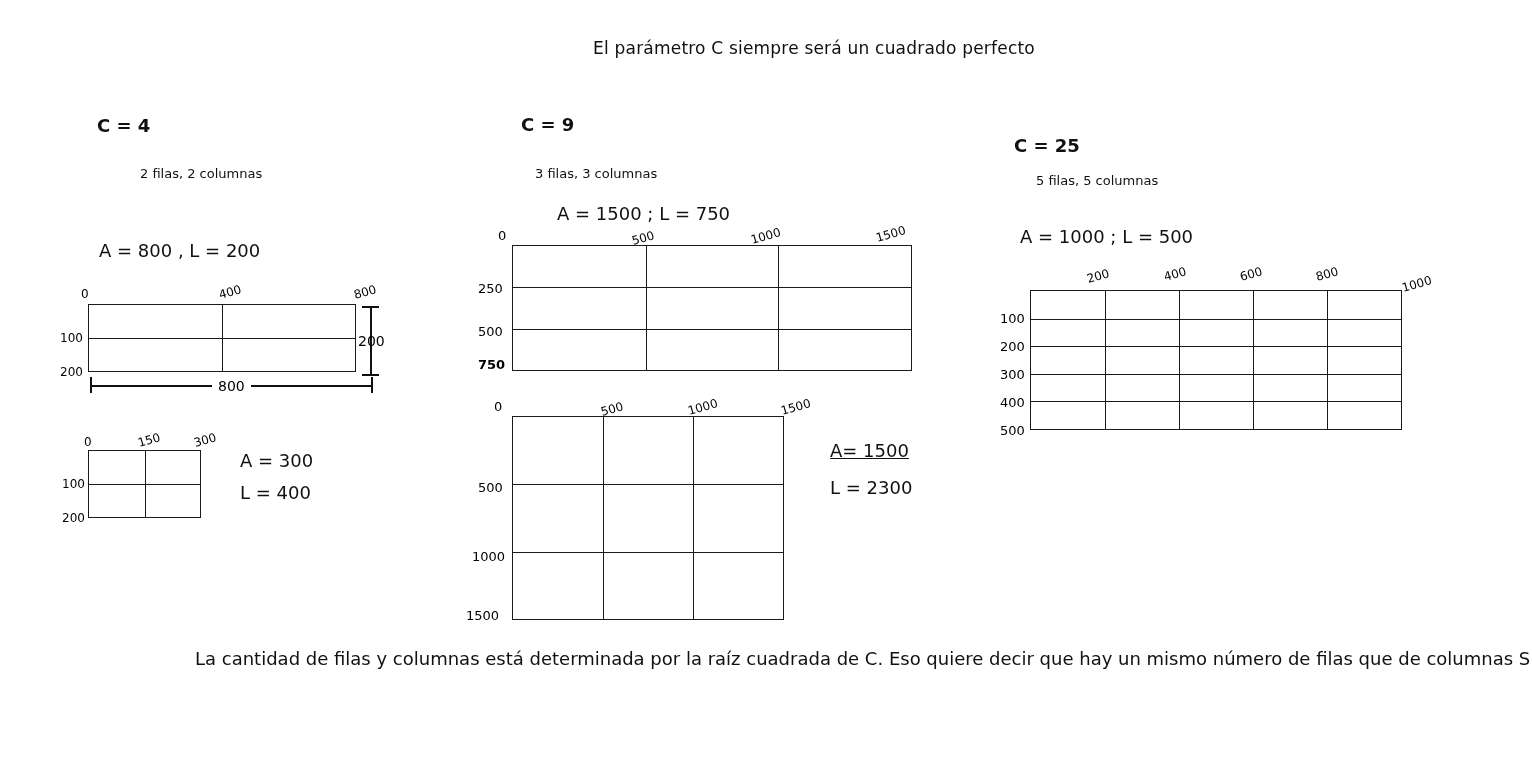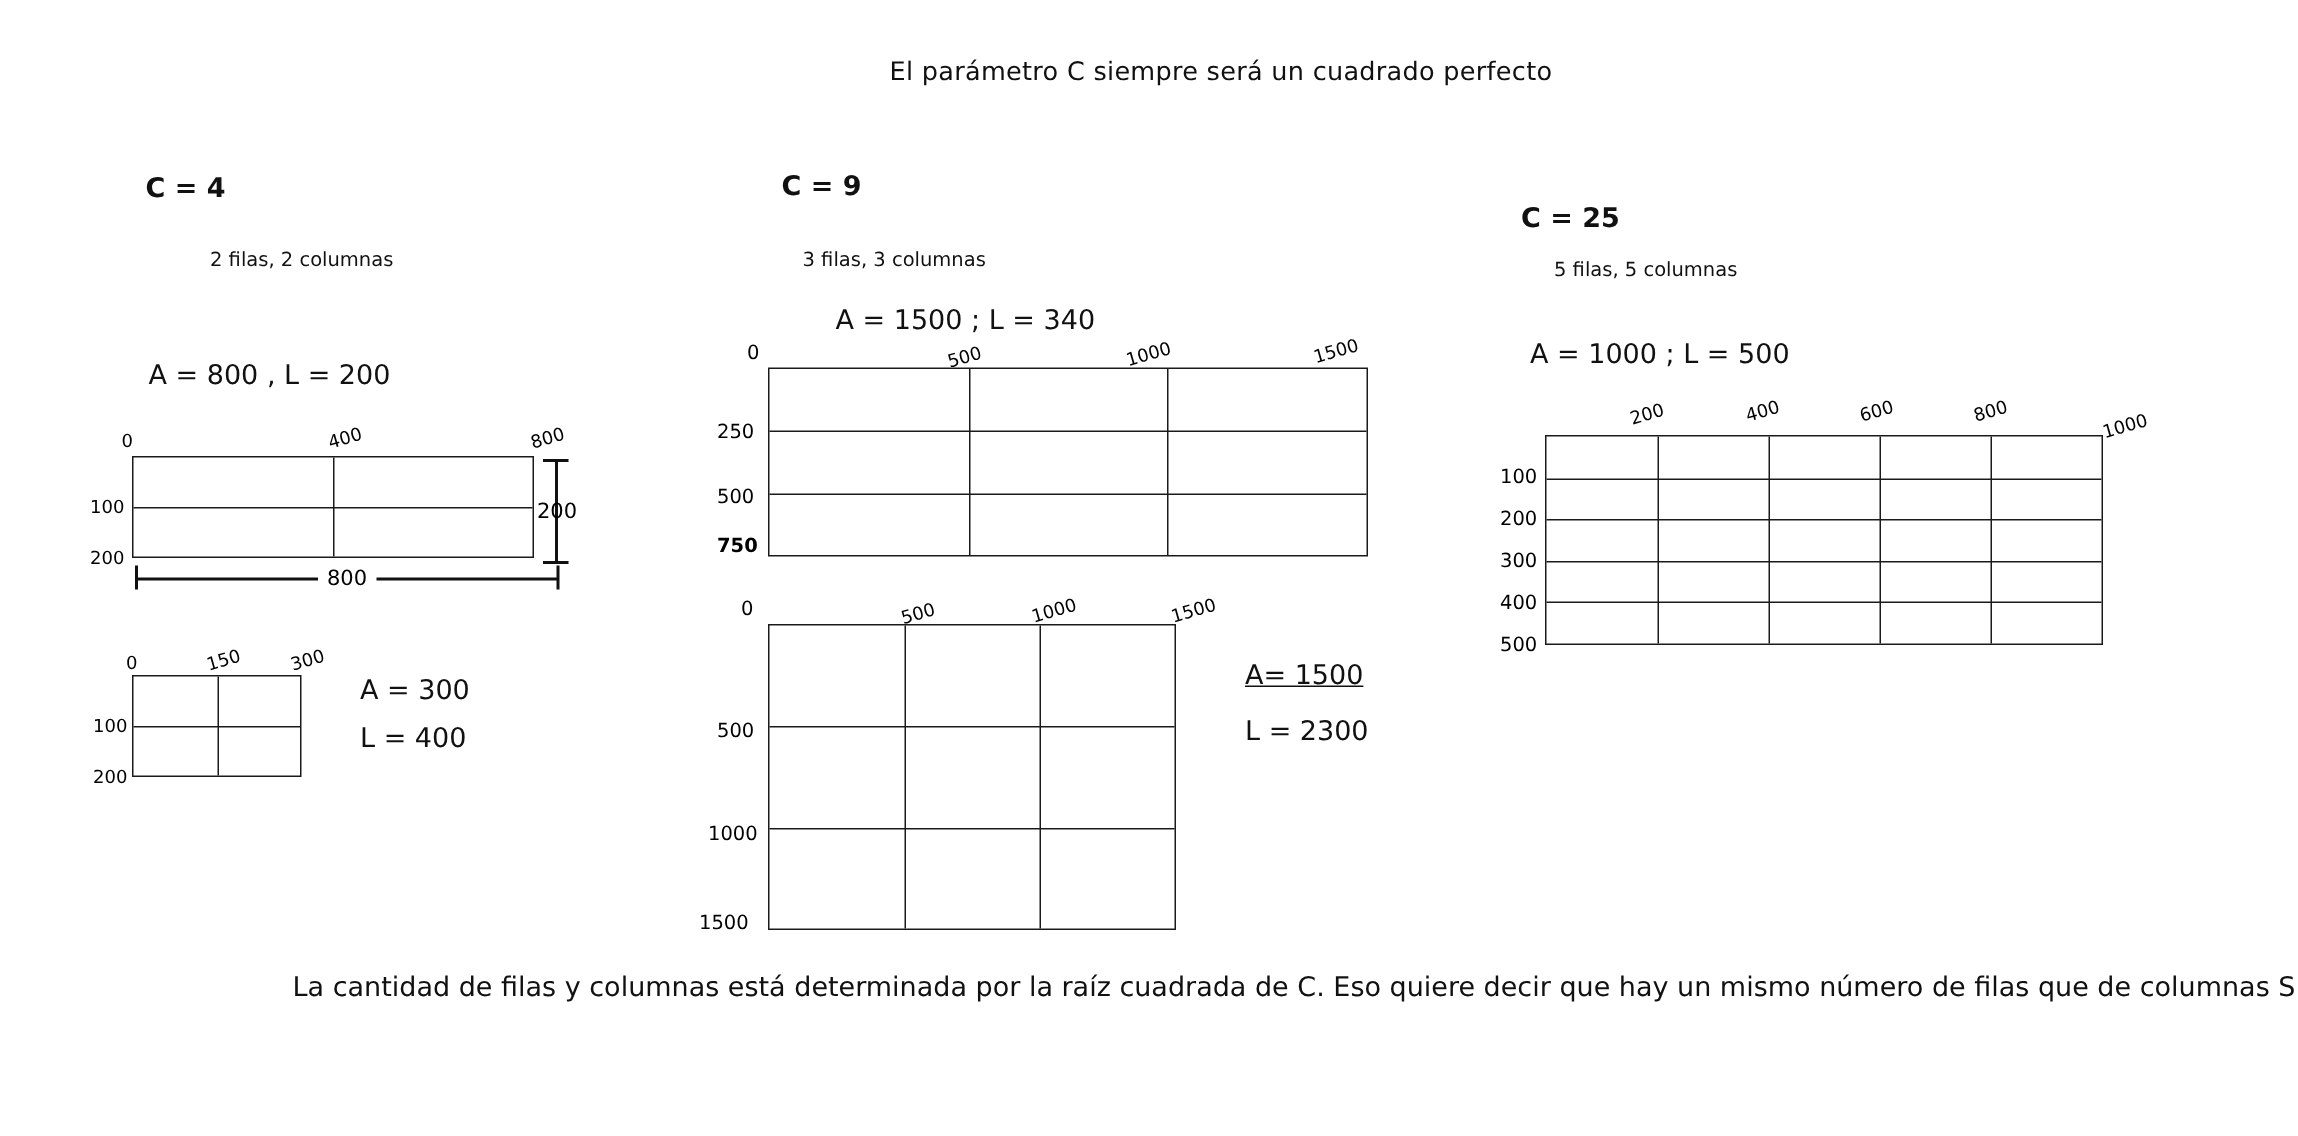--- a/index.html
+++ b/index.html
@@ -113,21 +113,21 @@
 <div class="abs tick rot" style="left:140px; top:436px;">150</div>
 <div class="abs tick rot" style="left:196px; top:436px;">300</div>
 <div class="abs tick" style="left:62px; top:477px;">100</div>
 <div class="abs tick" style="left:62px; top:511px;">200</div>
 
 <div class="abs hand c-dims" style="left:240px; top:450px;">A = 300</div>
 <div class="abs hand c-dims" style="left:240px; top:482px;">L = 400</div>
 
 <div class="abs hand c-header" style="left:521px; top:114px;">C = 9</div>
 <div class="abs hand c-sub" style="left:535px; top:166px;">3 filas, 3 columnas</div>
-<div class="abs hand c-dims" style="left:557px; top:203px;">A = 1500 ;  L = 340</div>
+<div class="abs hand c-dims" style="left:557px; top:203px;">A = 1500 ;  L = 750</div>
 
 <div class="grid-box" style="left:512px; top:245px; width:400px; height:126px;">
   <div class="gline-v" style="left:33.33%;"></div>
   <div class="gline-v" style="left:66.66%;"></div>
   <div class="gline-h" style="top:33.33%;"></div>
   <div class="gline-h" style="top:66.66%;"></div>
 </div>
 <div class="abs tick big" style="left:498px; top:228px;">0</div>
 <div class="abs tick rot" style="left:634px; top:234px;">500</div>
 <div class="abs tick rot" style="left:753px; top:233px;">1000</div>

